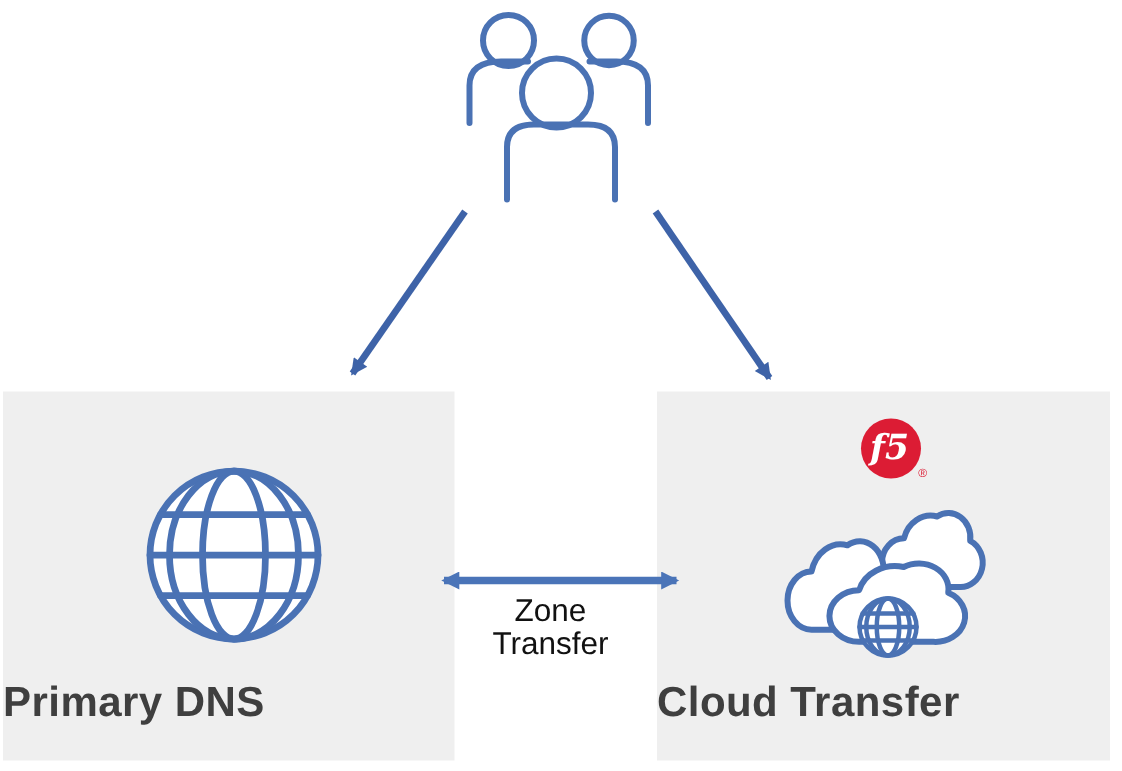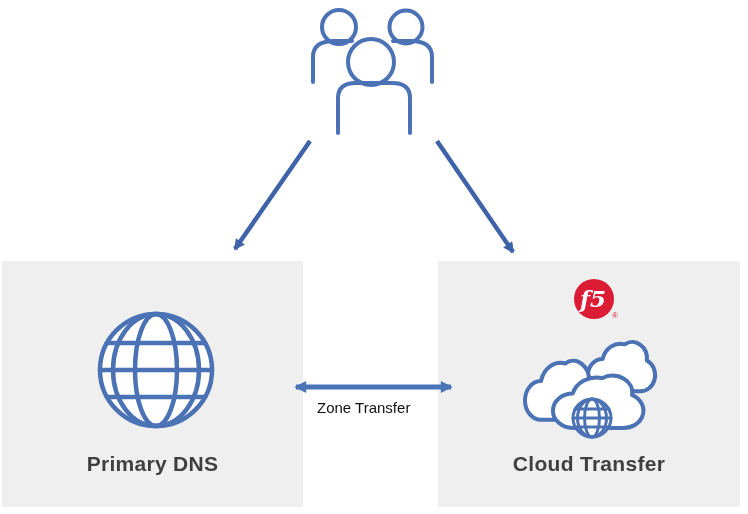--- a/index.html
+++ b/index.html
@@ -9,29 +9,29 @@
     font-family:"Liberation Sans", sans-serif;
     padding-left:44px;
   }
   .node-box{
     position:absolute;top:261px;height:246px;
     background:var(--box-gray,#efefef);
   }
   #primary-box{left:2px;width:301px;}
   #secondary-box{left:438px;width:302px;}
   .node-label{
-    position:absolute;top:452px;text-align:center;
-    font-size:21px;font-weight:bold;letter-spacing:.3px;
+    position:absolute;top:452px;text-align:left;
+    font-size:28px;font-weight:bold;letter-spacing:.3px;
     color:var(--label-gray,#3f3f3f);
   }
   #primary-label{left:2px;width:301px;}
   #secondary-label{left:438px;width:302px;}
   #edge-label{
     position:absolute;left:317px;top:397px;width:100px;
-    font-size:15px;line-height:22px;
+    text-align:center;font-size:21px;line-height:22px;
     color:var(--text-black,#111);
   }
   #icon-layer{position:absolute;left:0;top:0;pointer-events:none;}
   .blue-icon{stroke:var(--icon-blue,#4a72b4);fill:none;stroke-linecap:round;}
   .icon-fill{fill:#fff;}
   .diag-arrow{stroke:var(--arrow-blue,#3e63a8);stroke-width:4.5;}
   .dbl-arrow{stroke:var(--double-arrow-blue,#4a74b8);stroke-width:5;}
   .mk-diag{fill:var(--arrow-blue,#3e63a8);}
   .mk-dbl{fill:var(--double-arrow-blue,#4a74b8);}
   #f5-logo{

